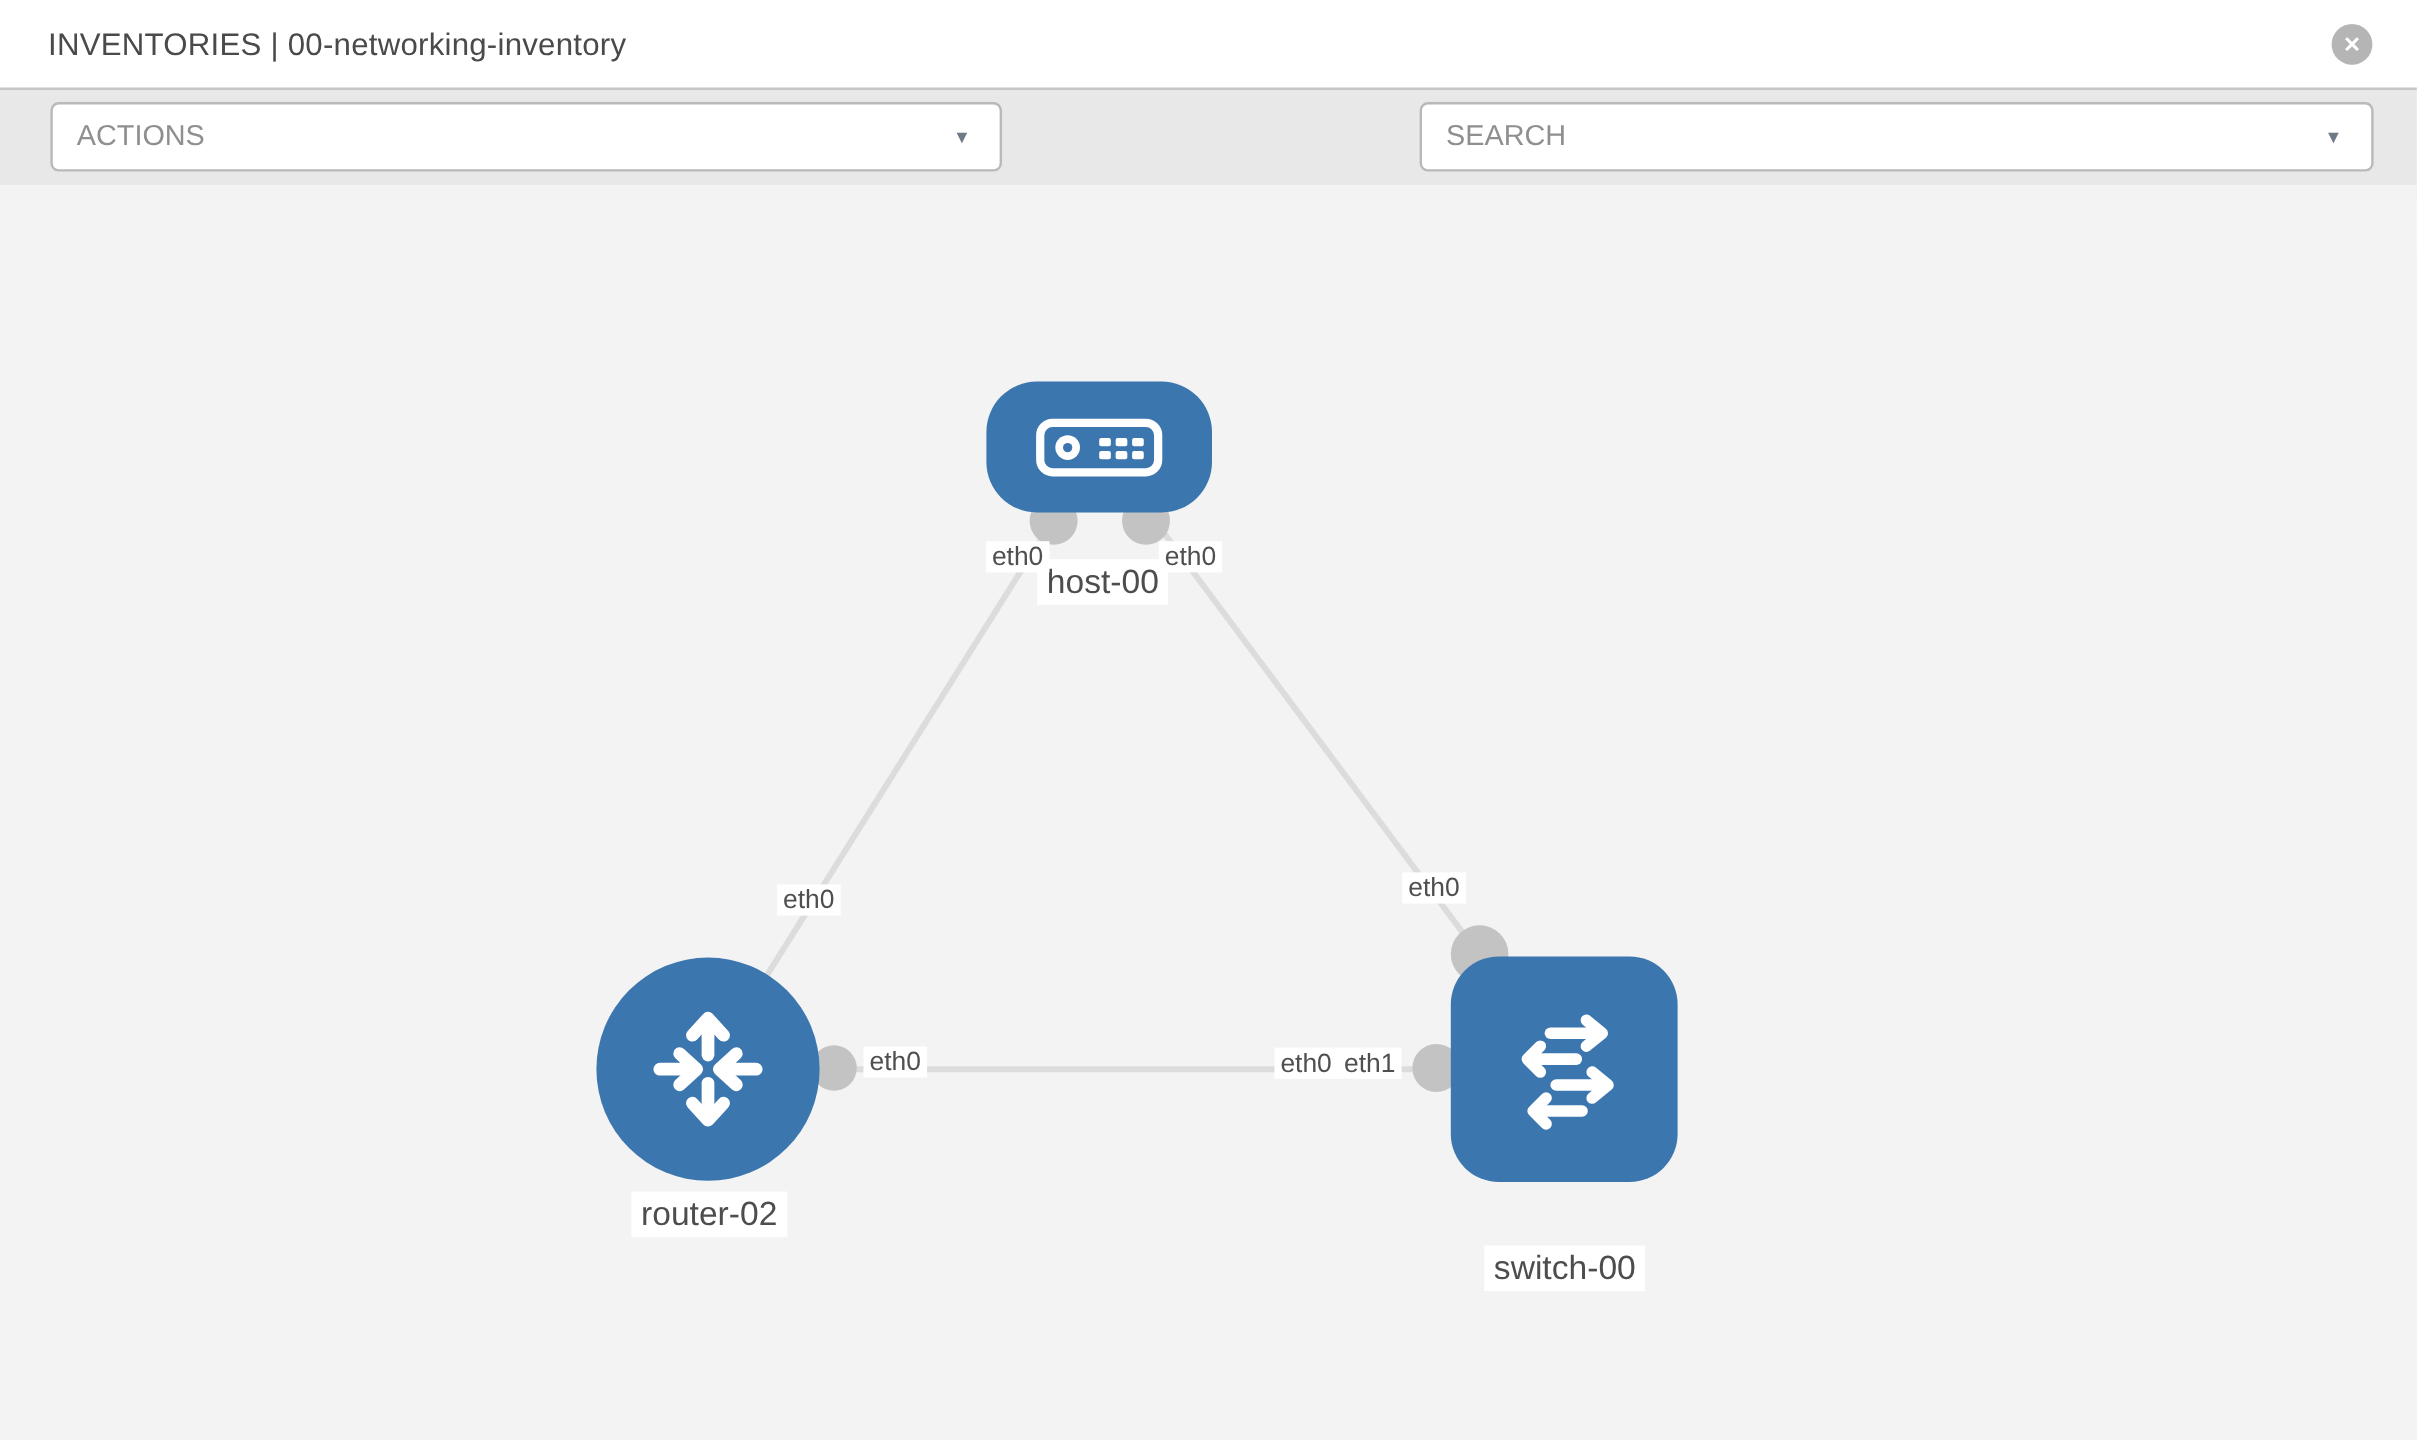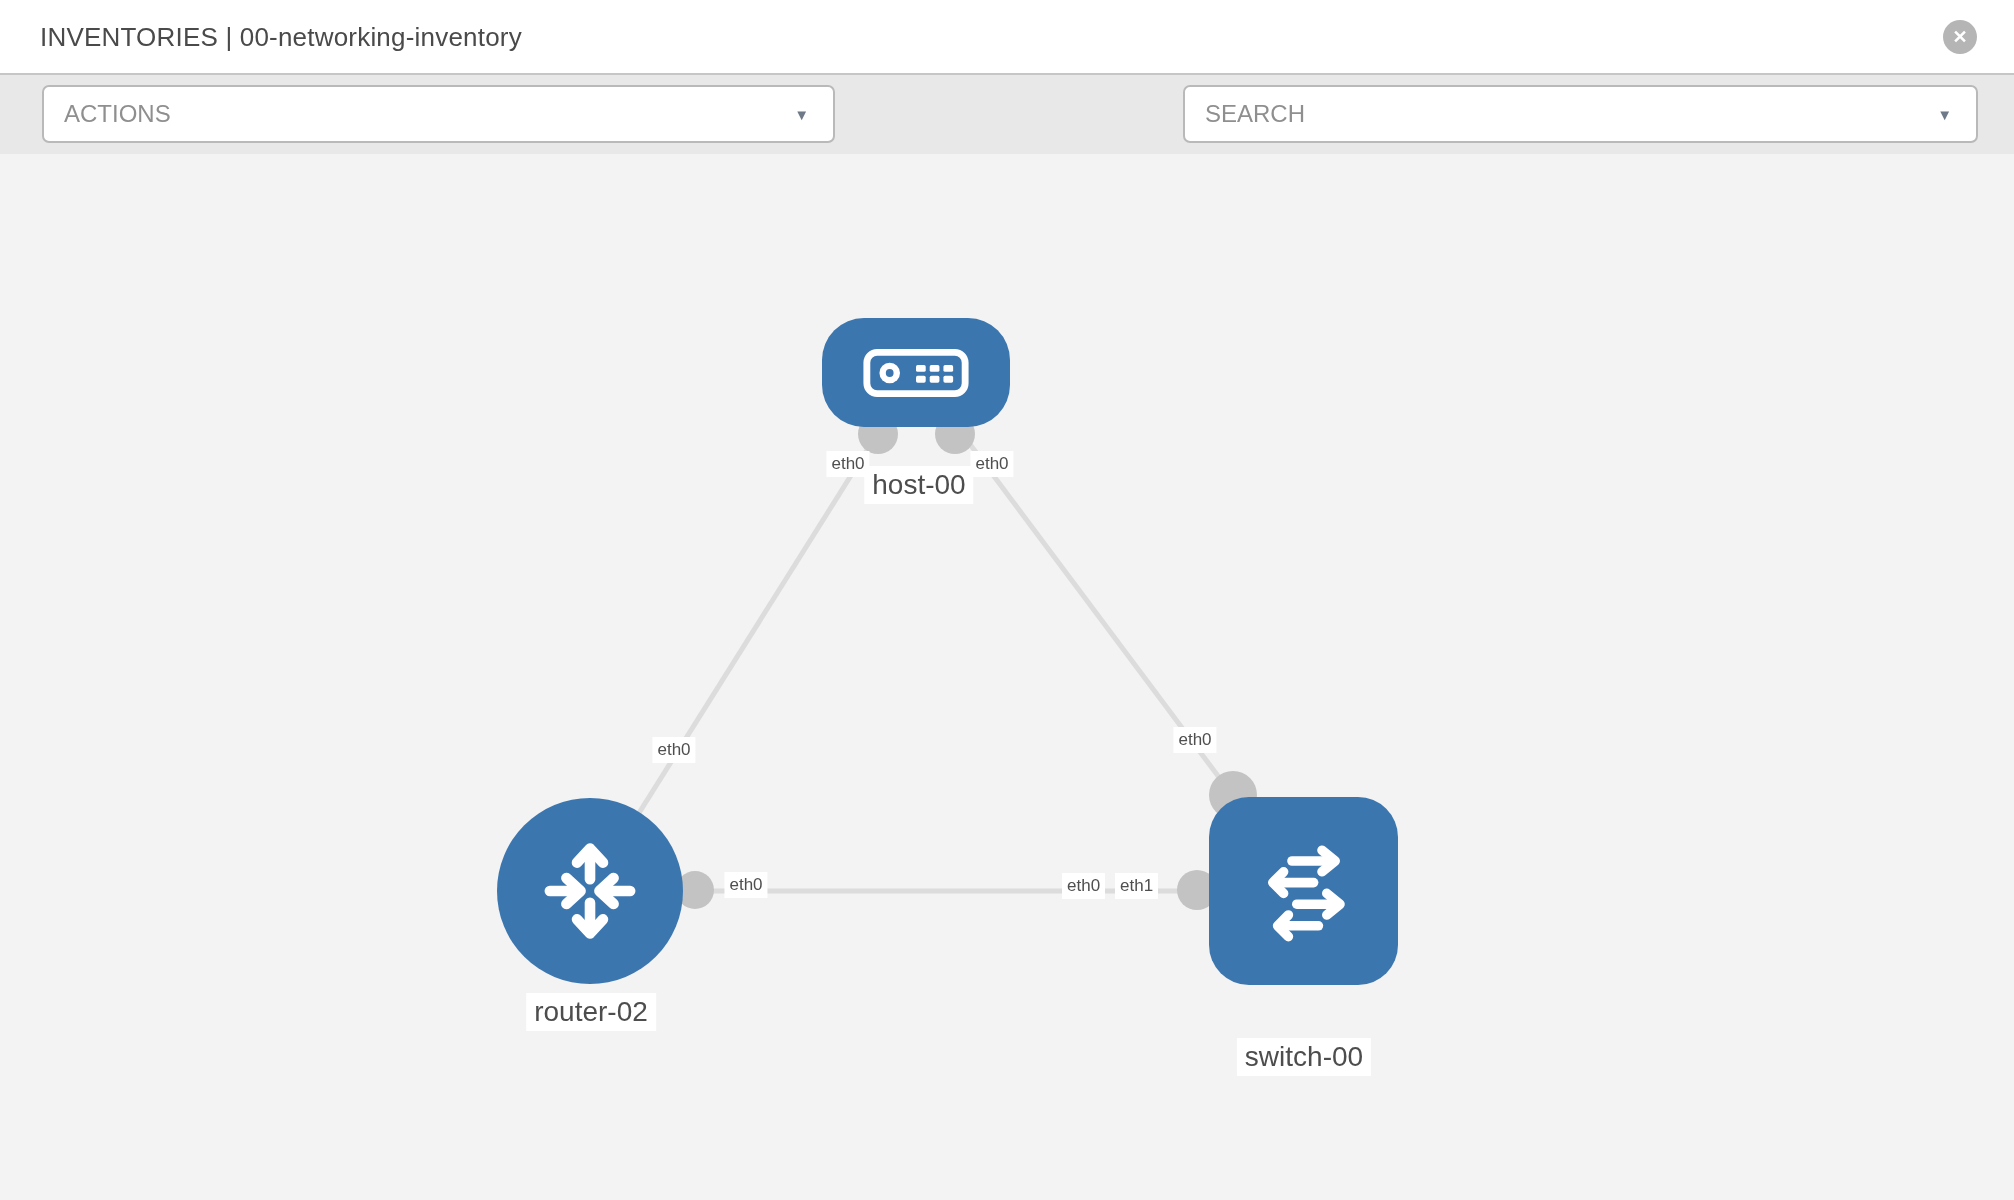--- a/index.html
+++ b/index.html
@@ -54,21 +54,21 @@
   .node-label {
     position:absolute; transform:translateX(-50%);
     background:#ffffff; color:#4d4d4d; font-size:28px; padding:3px 8px; white-space:nowrap;
   }
   .lbl-host   { left:919px;  top:286px;margin-top:26px; }
   .lbl-router { left:591px;  top:839px; }
   .lbl-switch { left:1304px; top:884px; }
 
   .eth-label {
     position:absolute; background:#ffffff; color:#4f4f4f;
-    font-size:17px; padding:2px 5px; white-space:nowrap; line-height:22px;
+    font-size:22px; padding:2px 5px; white-space:nowrap; line-height:22px;
   }
   .eth-center { transform:translate(-50%,-50%); }
   .eth-host-left    { left:848px;  top:310px; }
   .eth-host-right   { left:992px;  top:310px; }
   .eth-link-router  { left:674px;  top:596px; }
   .eth-switch-top   { left:1195px; top:586px; }
   .eth-router-right { left:746px;  top:731px; }
   .eth-switch-hidden{ left:1062px; top:719px; }
   .eth-switch-front { left:1104px; top:719px;margin-left:11px; }
 </style>

